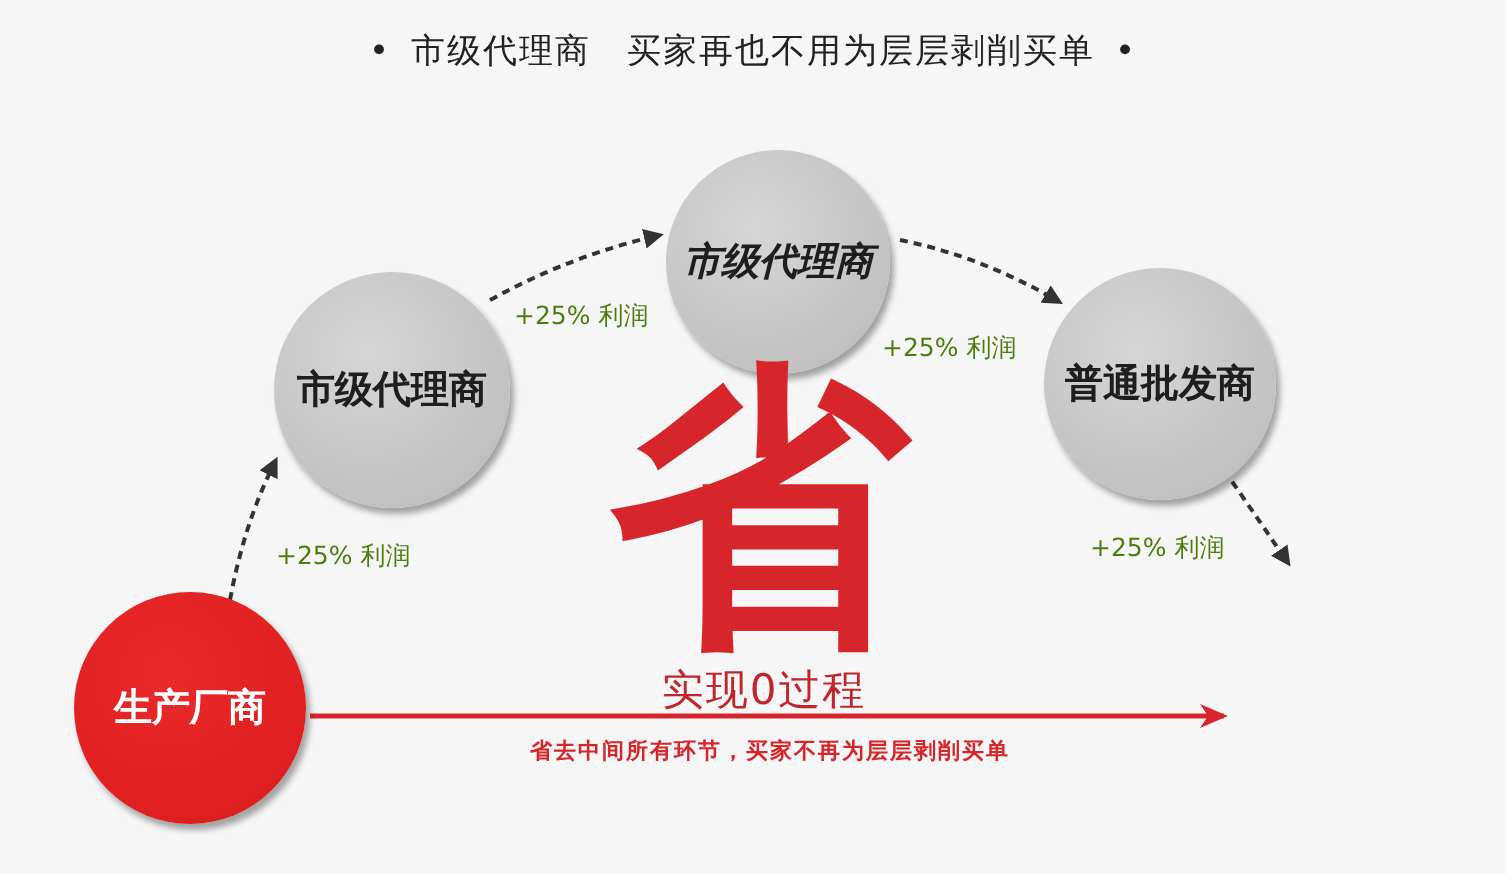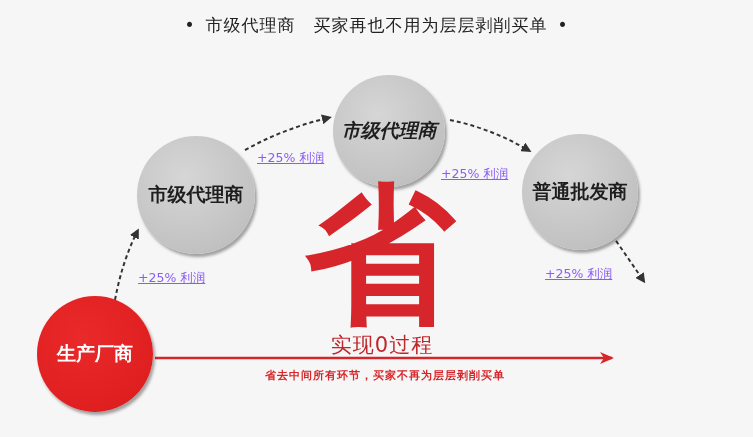--- a/index.html
+++ b/index.html
@@ -5,21 +5,21 @@
   * { margin:0; padding:0; box-sizing:border-box; }
   html, body { width:753px; height:437px; overflow:hidden; background:#f6f6f6; }
   body { position:relative; font-family:"DejaVu Sans","Liberation Sans",sans-serif; }
   .stage { position:absolute; left:0; top:0; width:753px; height:437px; background:#f6f6f6; }
   .slogan { position:absolute; top:14px; left:0; width:753px; text-align:center; font-size:17px; color:#222; letter-spacing:1px; }
   .slogan .dot { margin:0 10px; }
   .slogan .gap { display:inline-block; width:18px; }
   .circle { position:absolute; border-radius:50%; display:flex; align-items:center; justify-content:center; font-weight:bold; }
   .grey { background:radial-gradient(circle at 40% 35%, #d6d6d6, #c2c2c2 70%, #b4b4b4); color:#1e1e1e; font-size:19px; box-shadow:2px 3px 3px rgba(0,0,0,0.35); }
   .red { background:radial-gradient(circle at 40% 35%, #ea2a2a, #e02020 70%, #cc1a1a); color:#fff; font-size:19px; box-shadow:2px 3px 3px rgba(0,0,0,0.35); }
-  .profit { position:absolute; color:#8b5cf6; font-size:12.5px; white-space:nowrap;text-decoration:underline; }
+  .profit { position:absolute; color:#4d7c0f; font-size:12.5px; white-space:nowrap; }
   .big-char { position:absolute; left:300px; top:180px; width:160px; height:150px; text-align:center; color:#d7262b; font-size:150px; line-height:150px; font-weight:bold; }
   .zero-proc { position:absolute; left:322px; top:331px; width:120px; text-align:center; color:#c0272d; font-size:21px; letter-spacing:1px; }
   .bottom-caption { position:absolute; left:175px; top:368px; width:420px; text-align:center; color:#d7262b; font-size:11px; font-weight:bold; letter-spacing:1px; }
   svg.overlay { position:absolute; left:0; top:0; }
 </style>
 </head>
 <body>
 
 <div class="stage">
 

